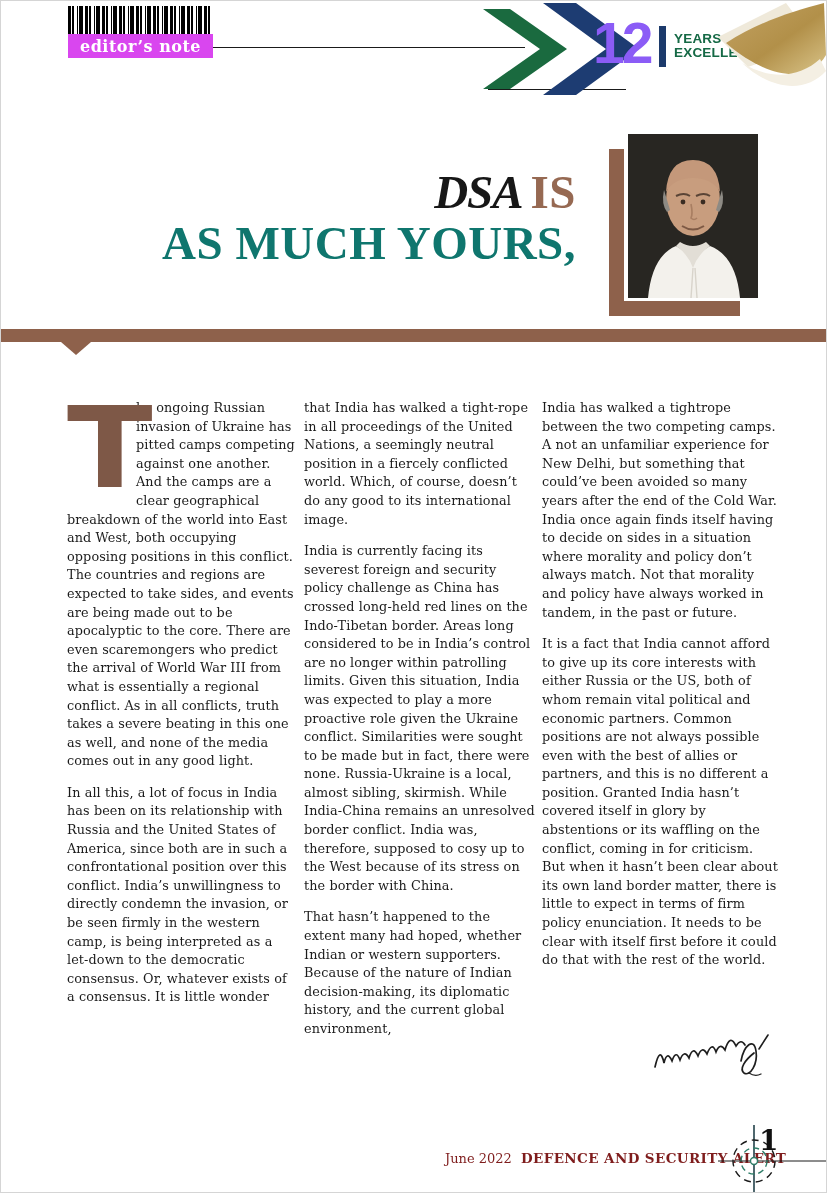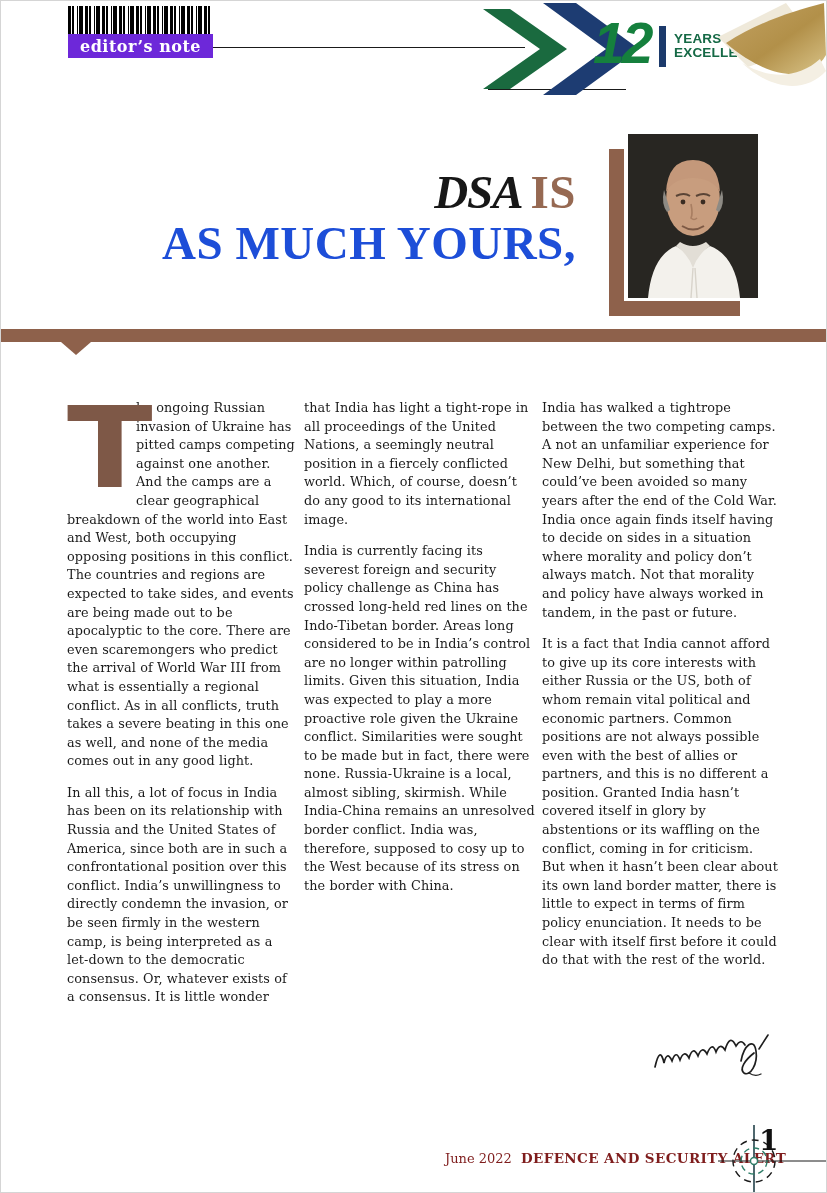--- a/index.html
+++ b/index.html
@@ -10,46 +10,46 @@
   }
   
   .barcode{
     position:absolute; left:67px; top:5px; width:145px; height:28px;
     background:
       repeating-linear-gradient(90deg,#000 0 3px,#fff 3px 4px,#000 4px 6px,#fff 6px 9px,#000 9px 10px,#fff 10px 11px,#000 11px 15px,#fff 15px 17px),
       #fff;
   }
   .section-label{
     position:absolute; left:67px; top:33px; width:145px; height:24px;
-    background:#6d28d9; color:#fff; font-weight:bold; font-size:16px;
+    background:#d946ef; color:#fff; font-weight:bold; font-size:16px;
     display:flex; align-items:center; justify-content:center; letter-spacing:0.5px;
   }
   .hline1{position:absolute; left:212px; top:46px; width:312px; height:1px; background:#1a1a1a;}
   .hline2{position:absolute; left:487px; top:88px; width:138px; height:1px; background:#1a1a1a;}
   .chevrons{position:absolute; left:482px; top:2px;}
   .badge-number{
     position:absolute; left:592px; top:14px;
-    font-family:"Liberation Sans", sans-serif; font-weight:800; font-style:italic;
-    font-size:57px; letter-spacing:-3px; color:#15803d; line-height:1;
+    font-family:"Liberation Sans", sans-serif; font-weight:800; 
+    font-size:57px; letter-spacing:-3px; color:#8b5cf6; line-height:1;
   }
   .badge-divider{position:absolute; left:658px; top:25px; width:7px; height:41px; background:#1C3A6B;}
   .badge-years{
     position:absolute; left:673px; top:31px;
     font-family:"Liberation Sans", sans-serif; font-weight:700; font-size:13.5px;
     line-height:14px; color:#156945; letter-spacing:0.2px;
   }
   .curl{position:absolute; right:0; top:0;}
   
   .title-block{
     position:absolute; left:50px; top:168px; width:525px; text-align:right;
     font-family:Liberation Serif, serif; line-height:1.02;
   }
   .title-l1{font-size:47px; font-weight:800; letter-spacing:0.5px; color:#966952; white-space:nowrap;}
   .title-l1 .dsa{font-style:italic; color:#171717; letter-spacing:-1px; margin-right:8px;}
-  .title-l2{font-size:47px; font-weight:800; letter-spacing:0.5px; color:#1d4ed8; margin-top:3px; white-space:nowrap;}
+  .title-l2{font-size:47px; font-weight:800; letter-spacing:0.5px; color:#0f766e; margin-top:3px; white-space:nowrap;}
   .title-l3{font-size:40px; font-weight:400; letter-spacing:2.5px; color:#1c1c1c; margin-top:4px; white-space:nowrap;
             font-stretch:condensed;}
   
   .portrait-frame-v{position:absolute; left:608px; top:148px; width:15px; height:167px; background:#8E614B;}
   .portrait-frame-h{position:absolute; left:608px; top:300px; width:131px; height:15px; background:#8E614B;}
   .portrait{position:absolute; left:627px; top:133px; width:130px; height:164px;}
   
   .band{position:absolute; left:0; top:328px; width:827px; height:13px; background:#8E614B;}
   .band-triangle{
     position:absolute; left:60px; top:341px; width:0; height:0;
@@ -146,22 +146,23 @@
   </svg>
 
   <div class="band"></div>
   <div class="band-triangle"></div>
 
   <div class="col col1">
     <p><span class="dropcap">T</span><span>he ongoing Russian invasion of Ukraine has pitted camps competing against one another. And the camps are a clear geographical breakdown of the world into East and West, both occupying opposing positions in this conflict. The countries and regions are expected to take sides, and events are being made out to be apocalyptic to the core. There are even scaremongers who predict the arrival of World War III from what is essentially a regional conflict. As in all conflicts, truth takes a severe beating in this one as well, and none of the media comes out in any good light.</span></p>
     <p>In all this, a lot of focus in India has been on its relationship with Russia and the United States of America, since both are in such a confrontational position over this conflict. India’s unwillingness to directly condemn the invasion, or be seen firmly in the western camp, is being interpreted as a let-down to the democratic consensus. Or, whatever exists of a consensus. It is little wonder</p>
   </div>
   <div class="col col2">
-    <p>that India has light a tight-rope in all proceedings of the United Nations, a seemingly neutral position in a fiercely conflicted world. Which, of course, doesn’t do any good to its international image.</p>
+    <p>that India has walked a tight-rope in all proceedings of the United Nations, a seemingly neutral position in a fiercely conflicted world. Which, of course, doesn’t do any good to its international image.</p>
     <p>India is currently facing its severest foreign and security policy challenge as China has crossed long-held red lines on the Indo-Tibetan border. Areas long considered to be in India’s control are no longer within patrolling limits. Given this situation, India was expected to play a more proactive role given the Ukraine conflict. Similarities were sought to be made but in fact, there were none. Russia-Ukraine is a local, almost sibling, skirmish. While India-China remains an unresolved border conflict. India was, therefore, supposed to cosy up to the West because of its stress on the border with China.</p>
+    <p>That hasn’t happened to the extent many had hoped, whether Indian or western supporters. Because of the nature of Indian decision-making, its diplomatic history, and the current global environment,</p>
   </div>
   <div class="col col3">
     <p>India has walked a tightrope between the two competing camps. A not an unfamiliar experience for New Delhi, but something that could’ve been avoided so many years after the end of the Cold War. India once again finds itself having to decide on sides in a situation where morality and policy don’t always match. Not that morality and policy have always worked in tandem, in the past or future.</p>
     <p>It is a fact that India cannot afford to give up its core interests with either Russia or the US, both of whom remain vital political and economic partners. Common positions are not always possible even with the best of allies or partners, and this is no different a position. Granted India hasn’t covered itself in glory by abstentions or its waffling on the conflict, coming in for criticism. But when it hasn’t been clear about its own land border matter, there is little to expect in terms of firm policy enunciation. It needs to be clear with itself first before it could do that with the rest of the world.</p>
   </div>
 
   <svg class="signature" width="135" height="55" viewBox="0 0 135 55">
     <path d="M6,40 q5,-22 9,-4 q3,-13 8,-2 q4,-12 8,-1 q4,-11 9,-2 q4,-13 9,-2 q4,-11 9,-2 q5,-13 9,-2 q4,-10 9,-2 q5,-17 11,-4 q5,-8 9,-1" stroke="#1e1e1e" stroke-width="1.7" fill="none" stroke-linecap="round"></path>
     <path d="M92,34 c3,-16 13,-24 15,-10 c2,13 -6,26 -12,22 c-5,-4 1,-13 10,-20" stroke="#1e1e1e" stroke-width="1.7" fill="none" stroke-linecap="round"></path>
     <path d="M110,22 l9,-14" stroke="#1e1e1e" stroke-width="1.6" stroke-linecap="round"></path>

